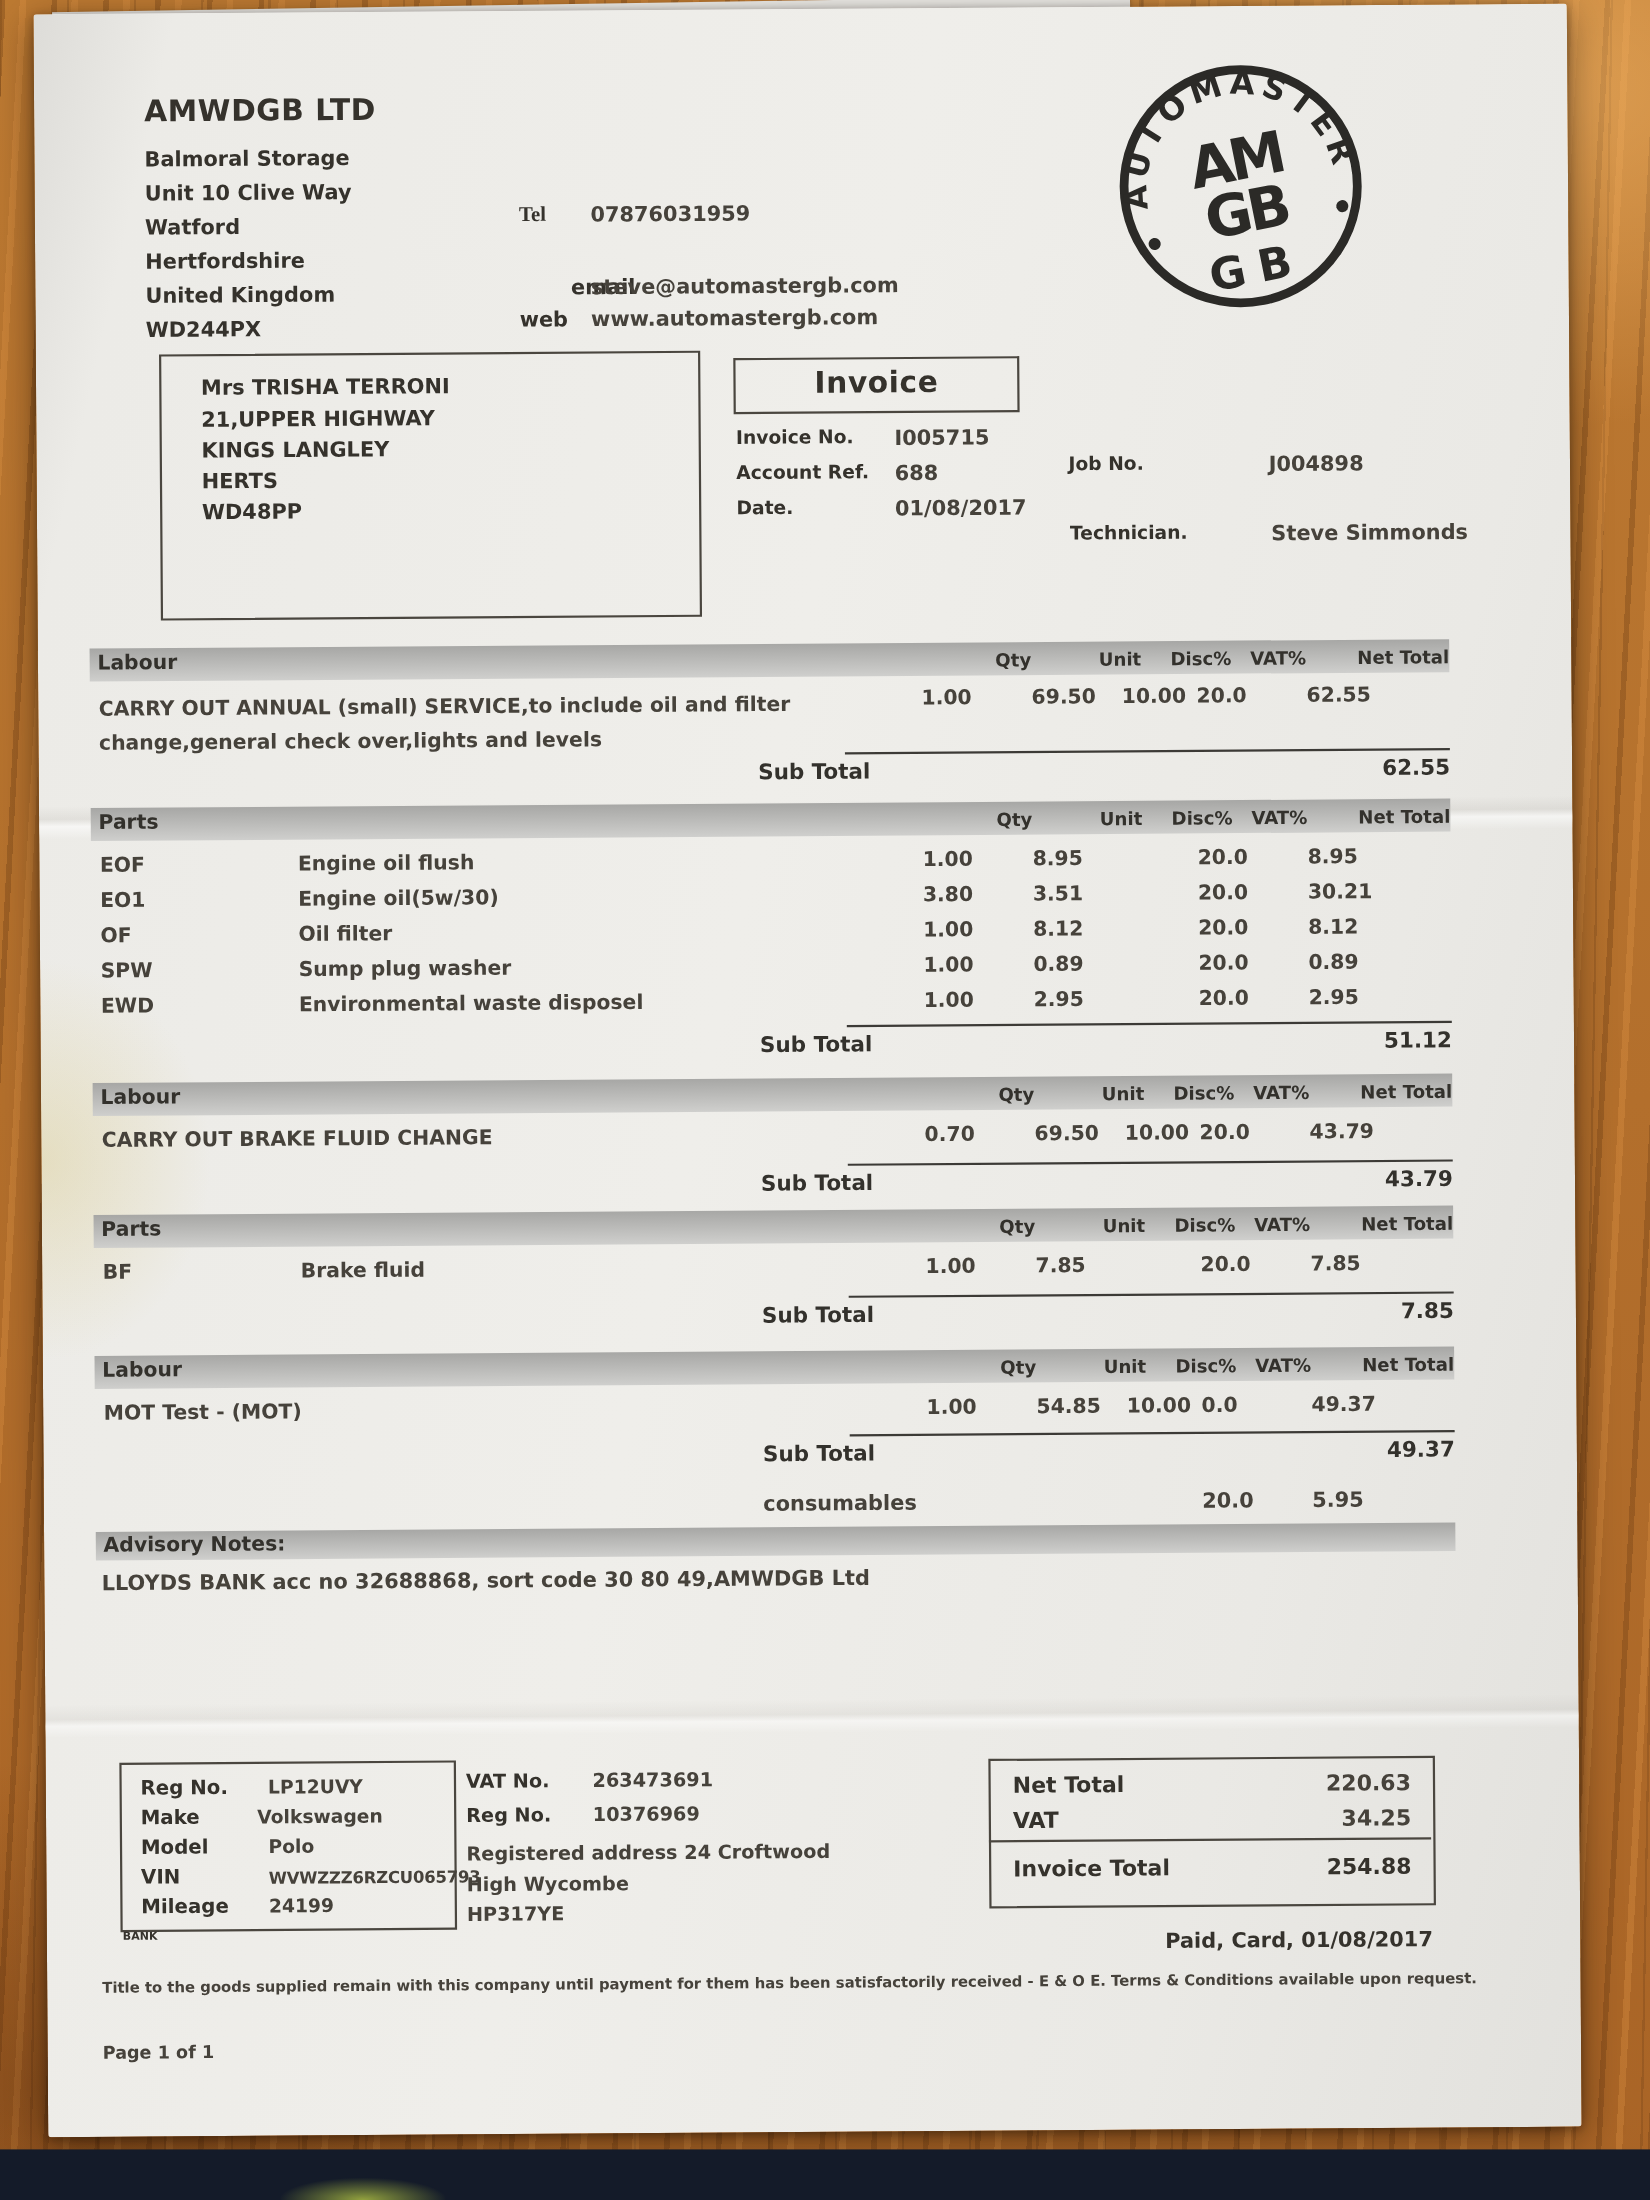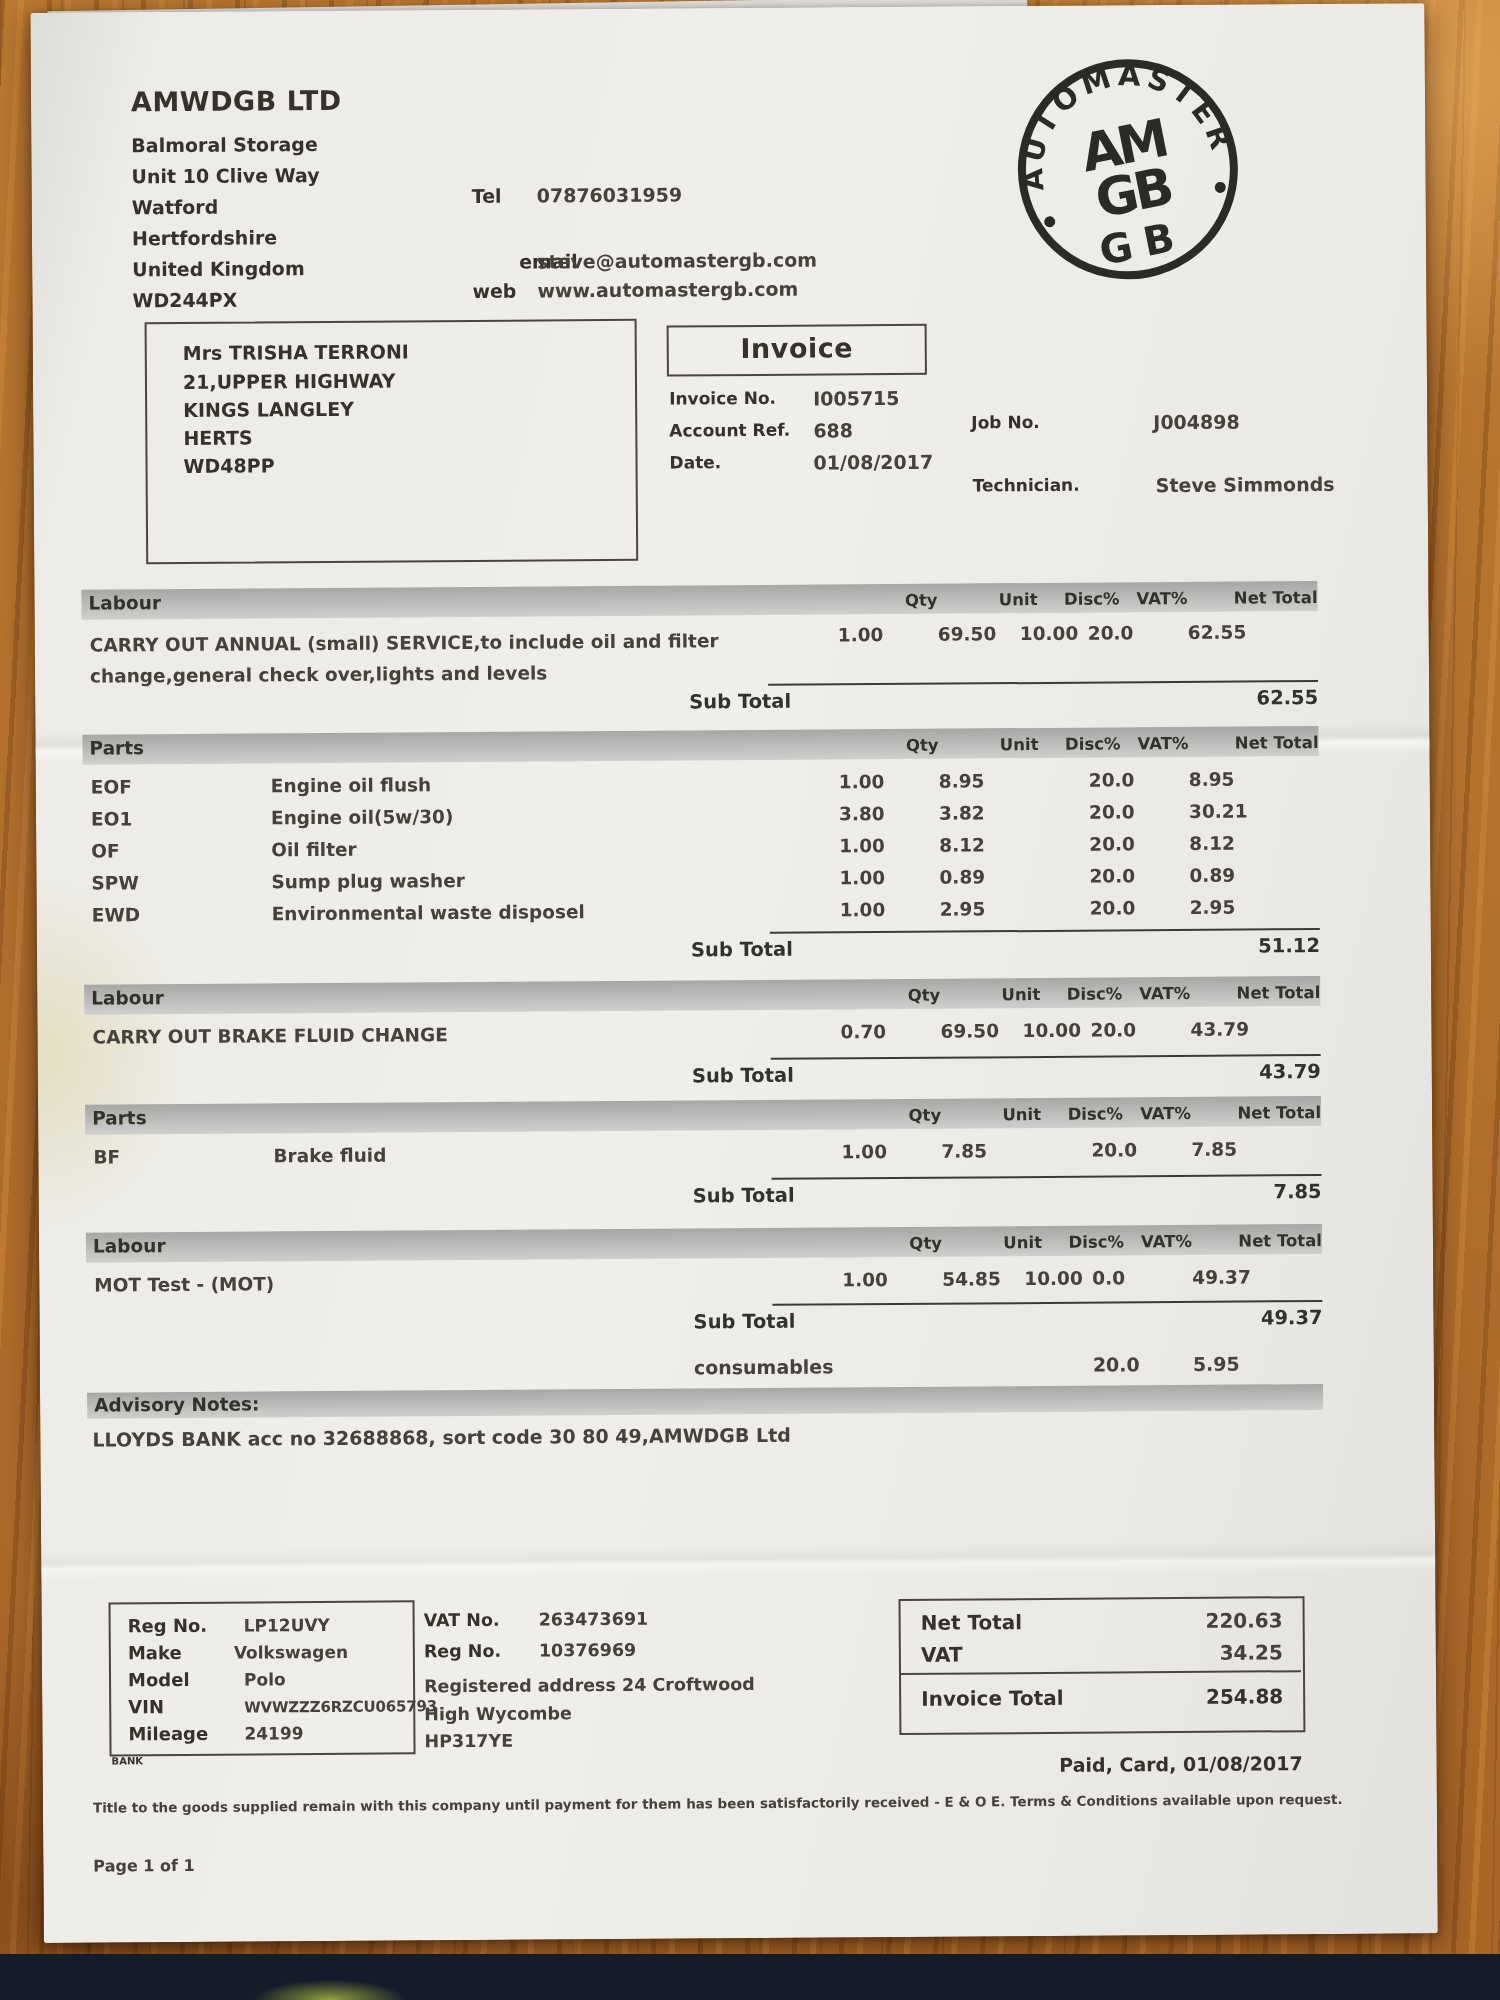--- a/index.html
+++ b/index.html
@@ -78,21 +78,21 @@
   <div class="crease c2"></div>
 
   <div class="t b company-name" style="left:138px;top:82px;">AMWDGB LTD</div>
   <div class="t b addr" style="left:138px;top:130px;">Balmoral Storage</div>
   <div class="t b addr" style="left:138px;top:161px;">Unit 10 Clive Way</div>
   <div class="t b addr" style="left:138px;top:192px;">Watford</div>
   <div class="t b addr" style="left:138px;top:223px;">Hertfordshire</div>
   <div class="t b addr" style="left:138px;top:254px;">United Kingdom</div>
   <div class="t b addr" style="left:138px;top:285px;">WD244PX</div>
 
-  <div class="t b contact-lbl" style="left:478px;top:183px;">Tel</div>
+  <div class="t b contact-lbl" style="left:478px;top:183px;font-family:Liberation Serif, serif;">Tel</div>
   <div class="t contact-val" style="left:543px;top:183px;">07876031959</div>
   <div class="t b contact-lbl" style="left:478px;top:249px;margin-left:47px;">email</div>
   <div class="t contact-val" style="left:543px;top:249px;">steve@automastergb.com</div>
   <div class="t b contact-lbl" style="left:478px;top:278px;">web</div>
   <div class="t contact-val" style="left:543px;top:278px;">www.automastergb.com</div>
 
   <svg style="position:absolute;left:1012px;top:48px;transform:rotate(-11deg);" width="244" height="244" viewBox="0 0 244 244">
     <circle cx="122" cy="124" r="106" fill="none" stroke="#2b2a27" stroke-width="8"></circle>
     <path id="arcPath" d="M 41,155 A 86,86 0 1 1 203,155" fill="none"></path>
     <text font-family="DejaVu Sans, sans-serif" font-size="29" font-weight="800" fill="#2b2a27" letter-spacing="5">
@@ -160,21 +160,21 @@
     <span class="desc">Engine oil flush</span>
     <span class="cell cq">1.00</span>
     <span class="cell cu">8.95</span>
     <span class="cell cv">20.0</span>
     <span class="cell cn">8.95</span>
   </div>
   <div class="trow" style="top:804px;">
     <span class="code">EO1</span>
     <span class="desc">Engine oil(5w/30)</span>
     <span class="cell cq">3.80</span>
-    <span class="cell cu">3.82</span>
+    <span class="cell cu">3.51</span>
     <span class="cell cv">20.0</span>
     <span class="cell cn">30.21</span>
   </div>
   <div class="trow" style="top:836px;">
     <span class="code">OF</span>
     <span class="desc">Oil filter</span>
     <span class="cell cq">1.00</span>
     <span class="cell cu">8.12</span>
     <span class="cell cv">20.0</span>
     <span class="cell cn">8.12</span>

